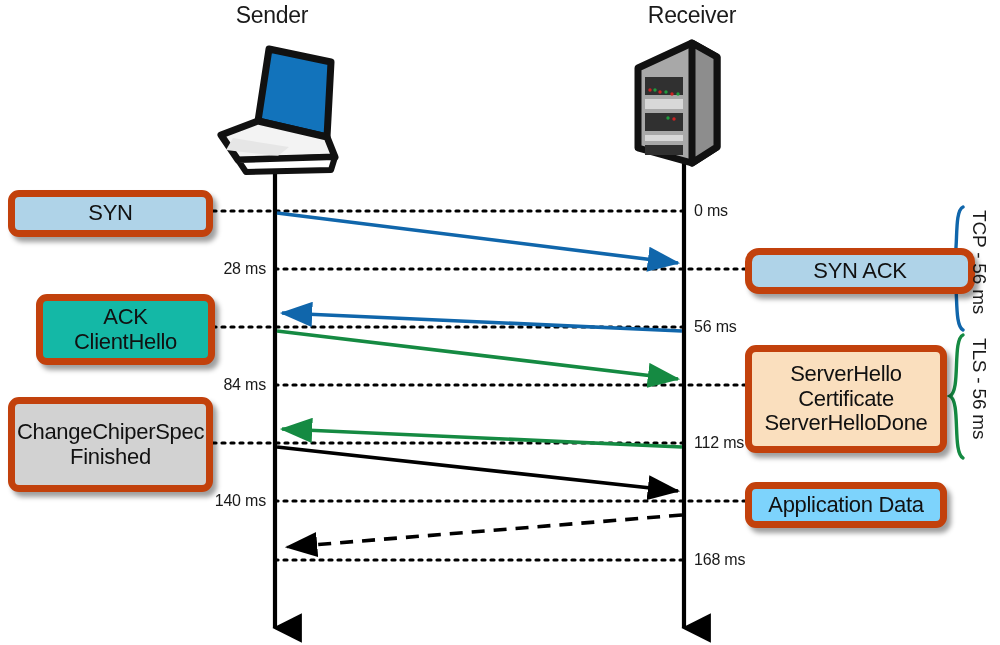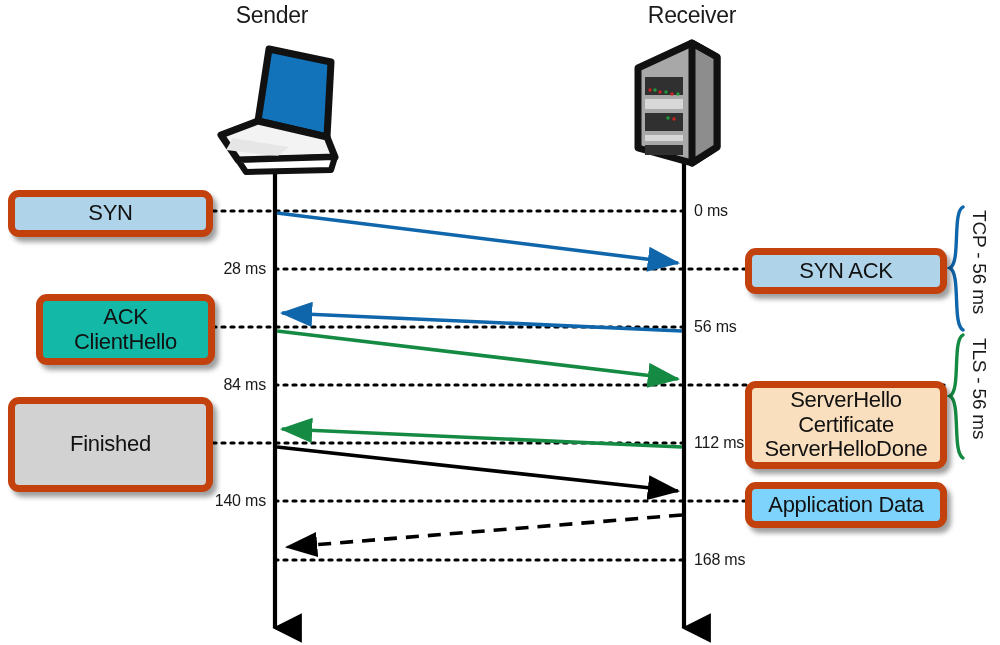--- a/index.html
+++ b/index.html
@@ -158,36 +158,37 @@
   <div class="time-label" style="left:694px; top:327px;">56 ms</div>
   <div class="time-label left" style="left:266px; top:385px;">84 ms</div>
   <div class="time-label" style="left:694px; top:443px;">112 ms</div>
   <div class="time-label left" style="left:266px; top:501px;">140 ms</div>
   <div class="time-label" style="left:694px; top:560px;">168 ms</div>
 
   <div class="msg-box" style="left:8px; top:190px; width:205px; height:47px; background:#afd3e8;">
     <span class="line">SYN</span>
   </div>
 
-  <div class="msg-box" style="left:745px; top:248px; width:202px; height:46px; background:#afd3e8;">
+  <div class="msg-box" style="left:745px; top:248px; width:230px; height:46px; background:#afd3e8;border-radius:14px;">
     <span class="line">SYN ACK</span>
   </div>
 
   <div class="msg-box" style="left:8px; top:294px; width:179px; height:71px; background:#14b8a6;margin-left:28px;">
     <span class="line">ACK</span>
     <span class="line">ClientHello</span>
   </div>
 
-  <div class="msg-box" style="left:745px; top:345px; width:202px; height:88px; background:#fadfbe;margin-top:36px;">
+  <div class="msg-box" style="left:745px; top:345px; width:202px; height:108px; background:#fadfbe;">
     <span class="line">ServerHello</span>
     <span class="line">Certificate</span>
     <span class="line">ServerHelloDone</span>
   </div>
 
   <div class="msg-box" style="left:8px; top:397px; width:205px; height:95px; background:#d2d2d2;">
+    <span class="line">ChangeChiperSpec</span>
     <span class="line">Finished</span>
   </div>
 
   <div class="msg-box" style="left:745px; top:482px; width:202px; height:46px; background:#7dd3fc;">
     <span class="line">Application Data</span>
   </div>
 
   <div class="bracket-label" style="left:990px; top:210px;">TCP - 56 ms</div>
   <div class="bracket-label" style="left:990px; top:338px;">TLS - 56 ms</div>
 

